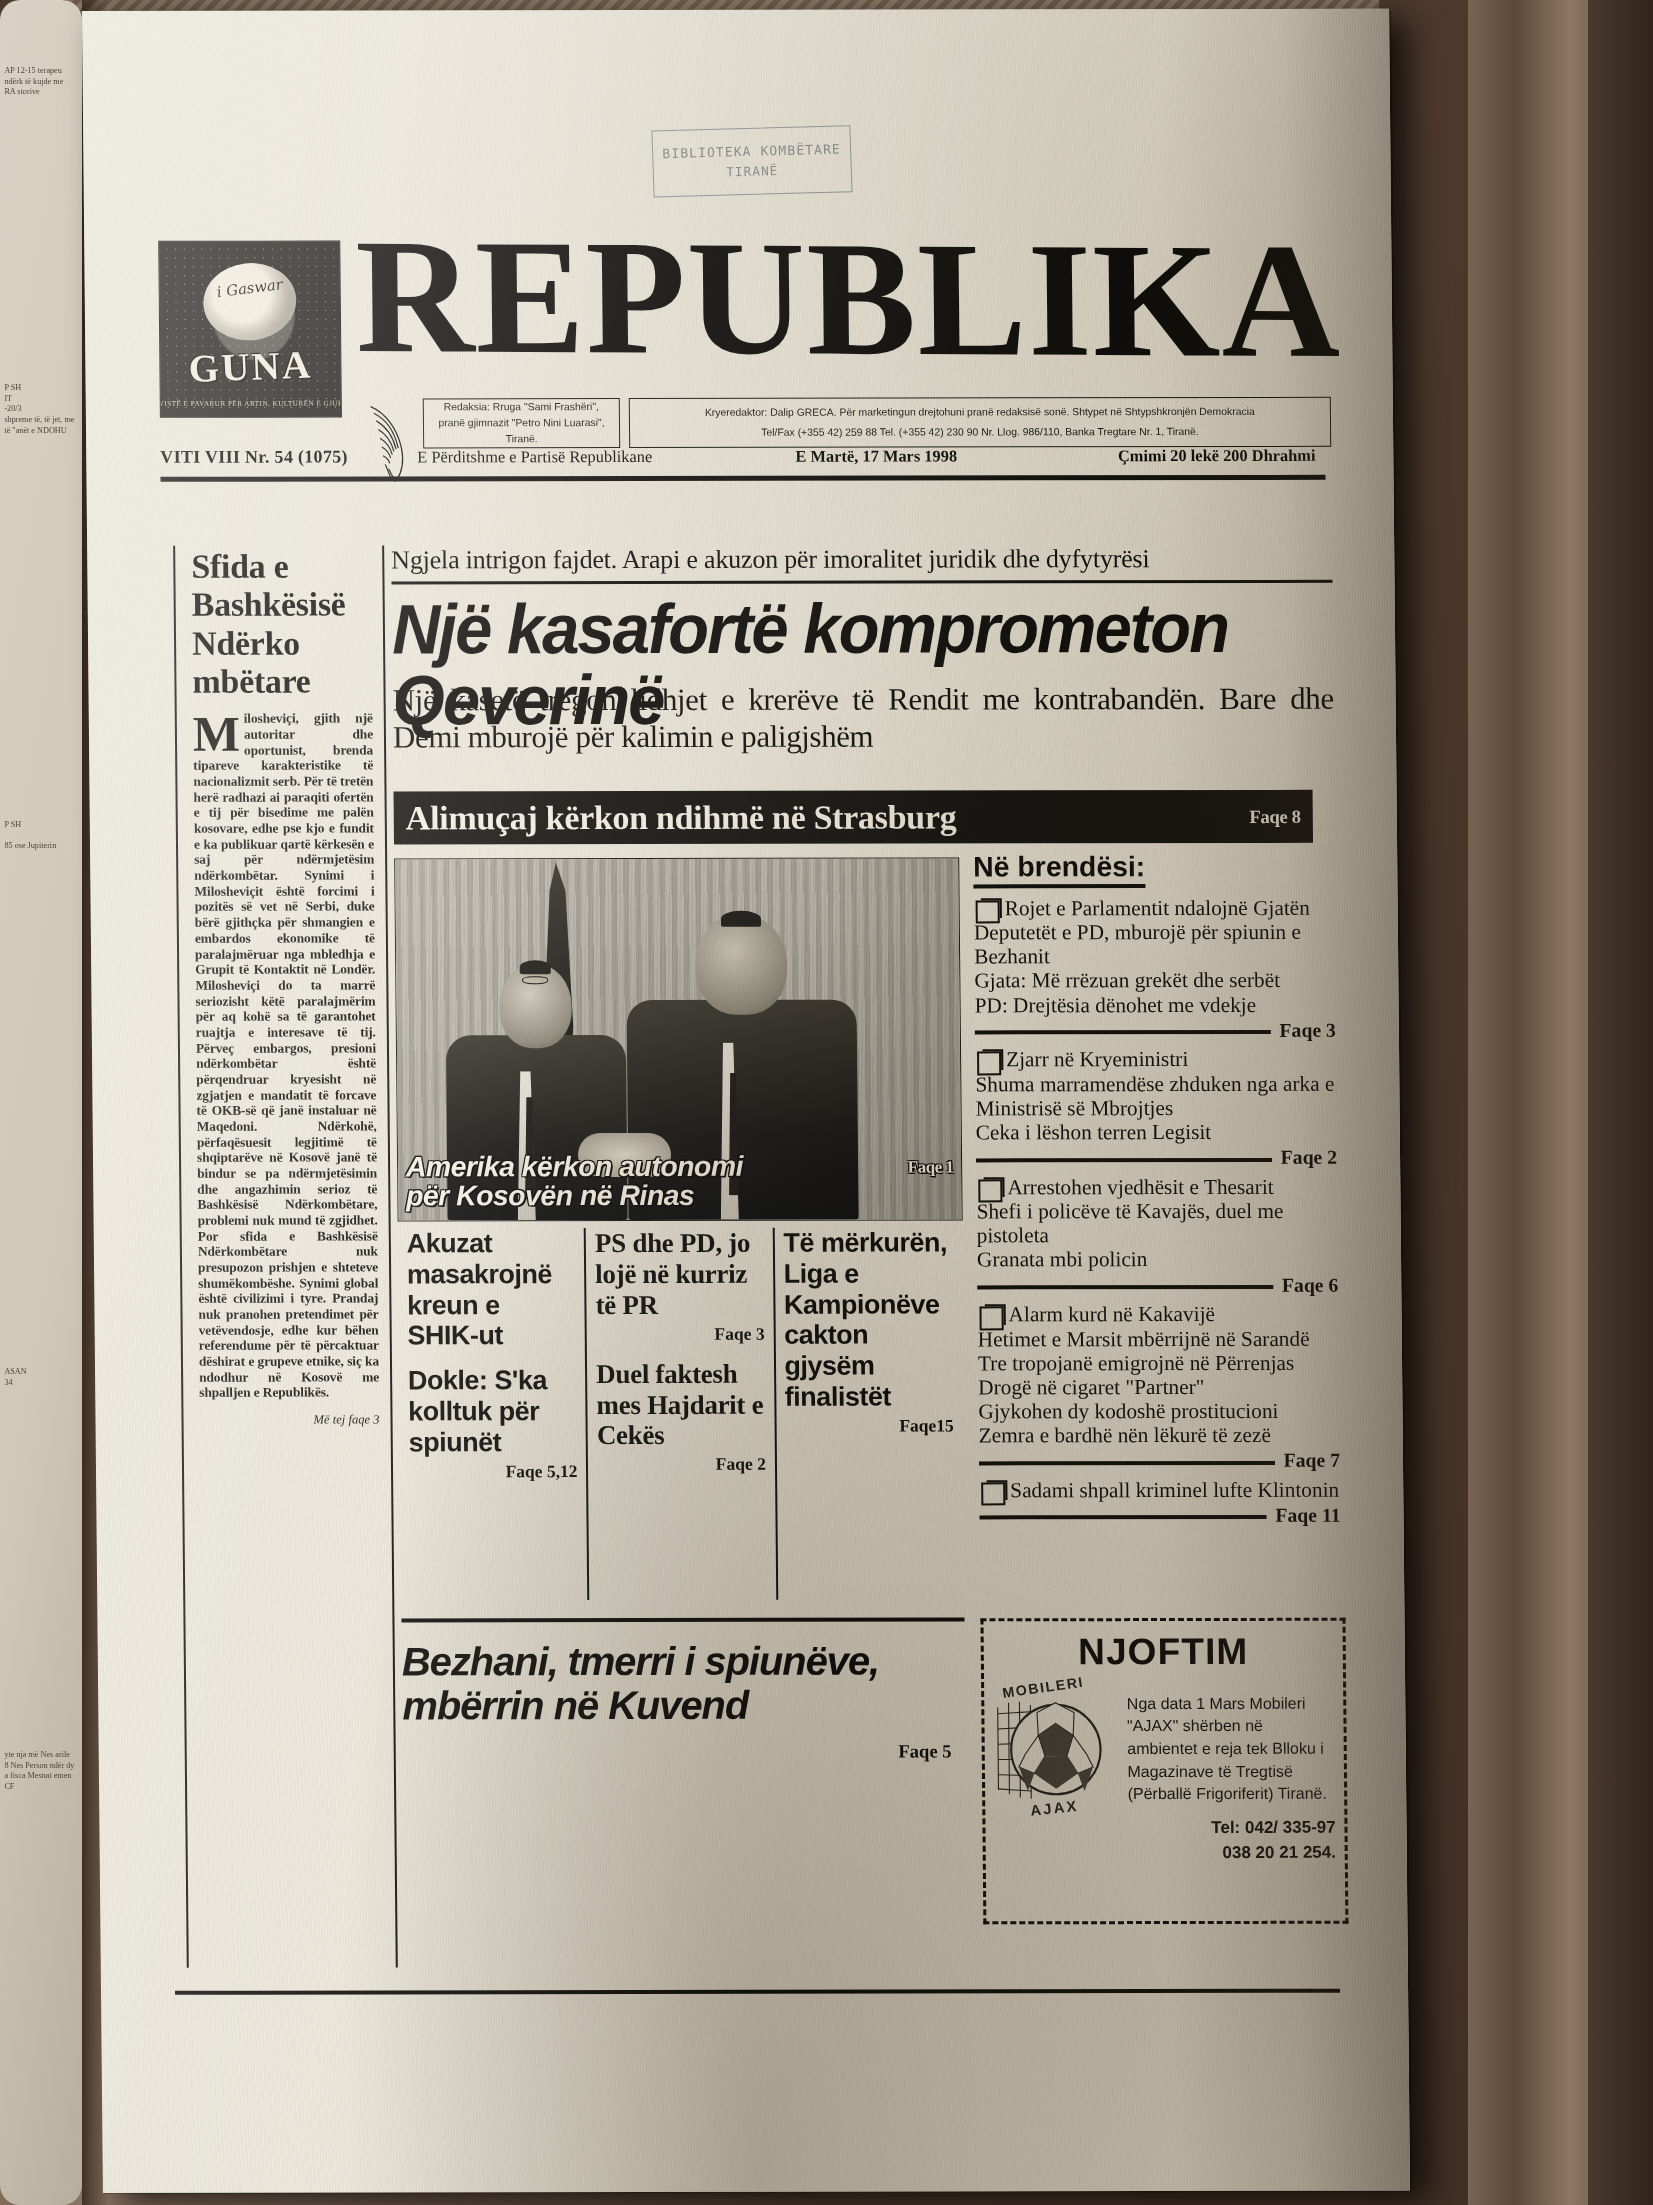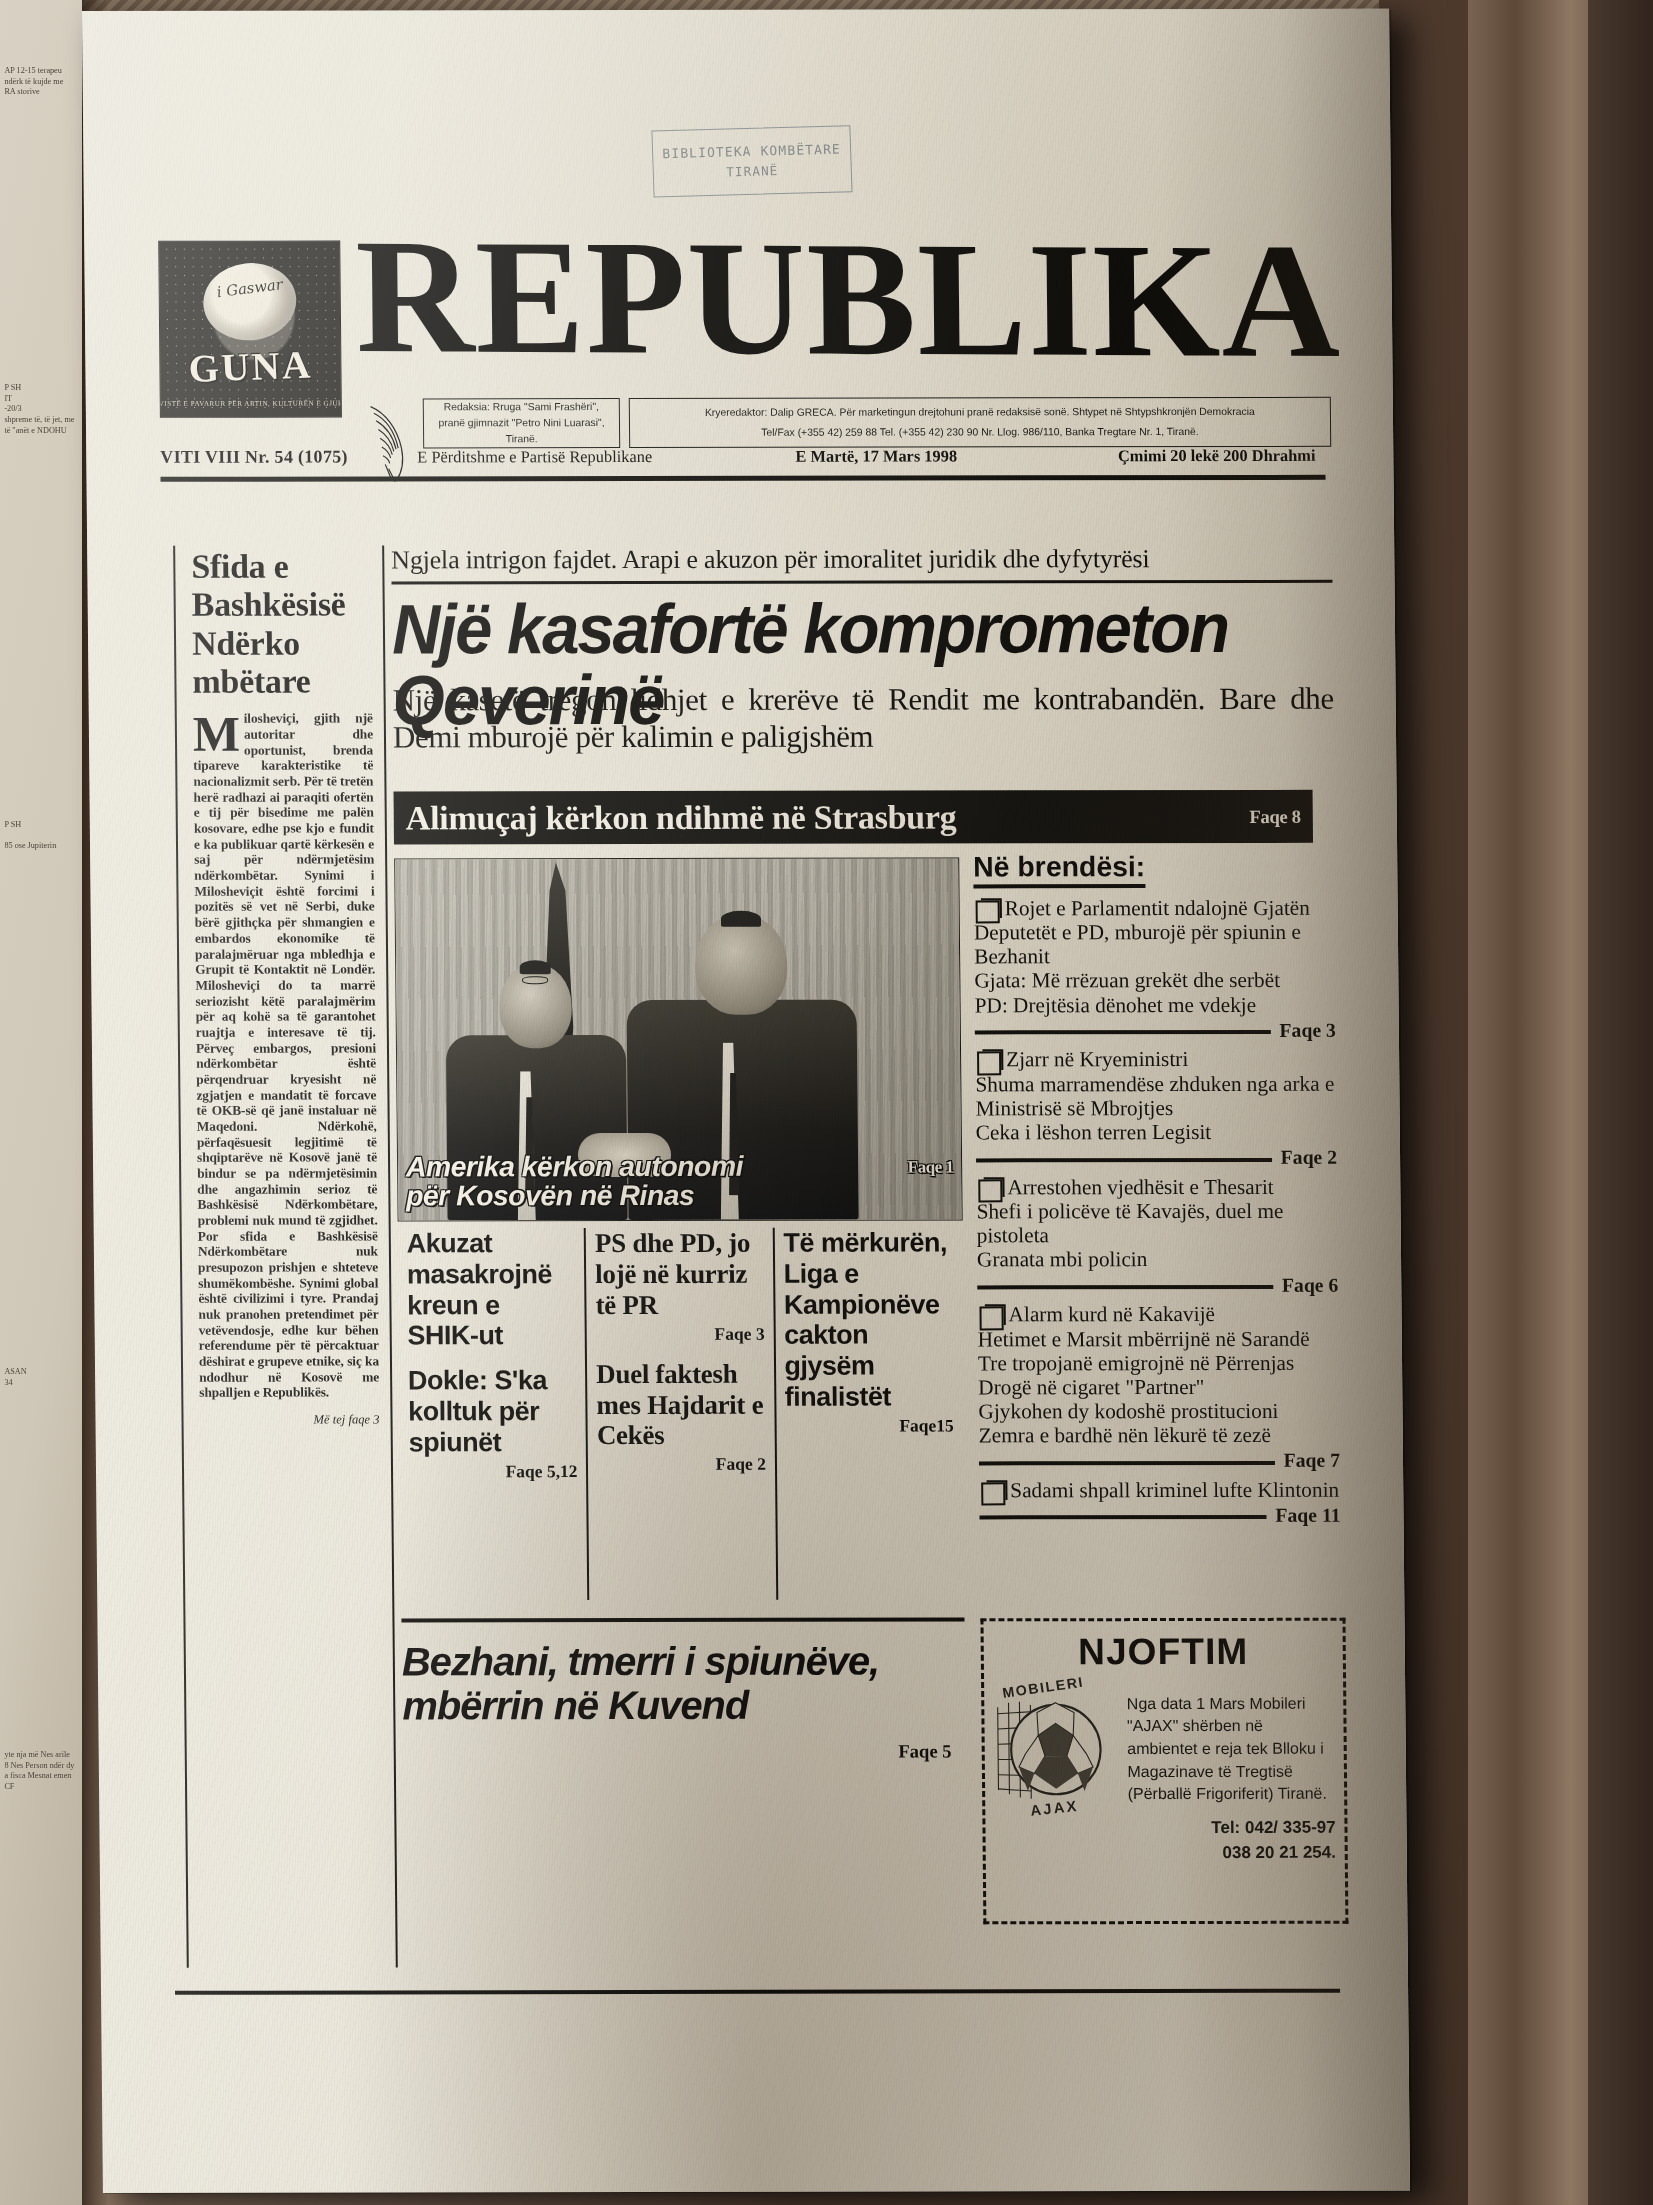--- a/index.html
+++ b/index.html
@@ -12,21 +12,21 @@
     overflow:hidden;}
 
   
   .wood-right{position:absolute;top:0;right:0;width:186px;height:100%;
     background:linear-gradient(90deg,#7a6352 0%,#5d4838 25%,#8e7763 55%,#4a382c 100%);}
   .wood-right2{position:absolute;top:0;right:0;width:66px;height:100%;
     background:linear-gradient(90deg,#3b2c23 0%,#2a1f18 100%);opacity:.8;}
 
   
   .left-page{position:absolute;left:0;top:0;width:82px;height:2205px;
-    background:linear-gradient(100deg,#d9d2c4 0%,#cfc7b7 60%,#b8ae9d 100%);}
+    background:linear-gradient(100deg,#d9d2c4 0%,#cfc7b7 60%,#b8ae9d 100%);border-radius:20px;}
   .left-page-shadow{position:absolute;left:82px;top:0;width:25px;height:2205px;
     background:linear-gradient(90deg,rgba(40,28,20,.75),rgba(70,52,38,.10));}
 
   
   .cloth{position:absolute;left:66px;top:0;width:1313px;height:38px;
     background:repeating-linear-gradient(135deg,#8d7a66 0 5.5px,#6f5d4c 5.5px 11px);opacity:.9;}
 
   
   #sheet{position:absolute;left:82px;top:11px;width:1307px;height:2182px;
     background:#e9e5d8;

